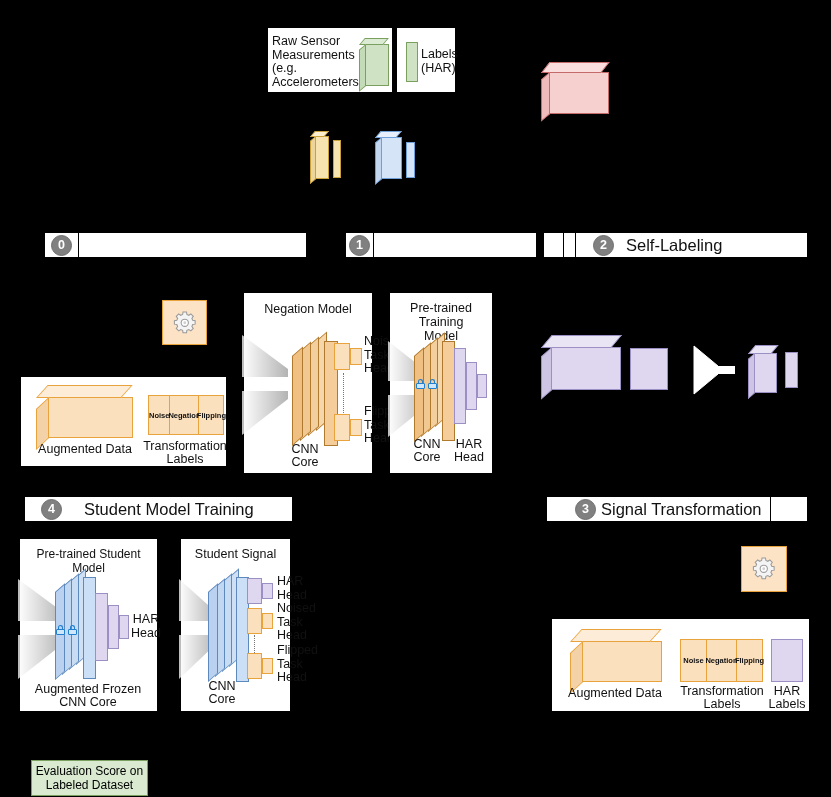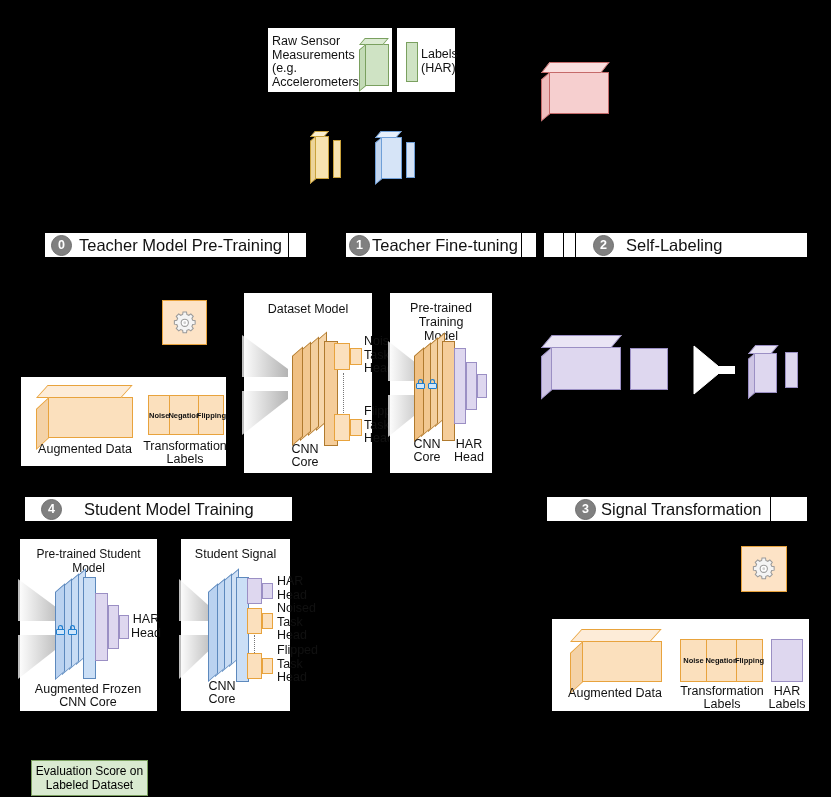--- a/index.html
+++ b/index.html
@@ -103,28 +103,26 @@
                 transform:skewX(-40deg);transform-origin:bottom left;"></div>
     <div class="face side" style="left:0px;top:6px;width:7px;height:42px;background:#c3d6ef;border:1px solid #6f9fd8;
                 transform:skewY(-40deg);transform-origin:top right;"></div>
   </div>
   <div class="plate" style="left:31px;top:11px;width:9px;height:36px;background:#d6e4f7;border:1px solid #6f9fd8;"></div>
 </div>
 
 <div class="banner" style="left:44px;top:232px;width:263px;">
   <div class="seg" style="display:flex;align-items:center;gap:7px;padding:0 6px;">
     <div class="badge">0</div>
-    <div class="bantxt">Teacher Model Pre-Training</div>
   </div>
 </div>
 
 <div class="banner" style="left:345px;top:232px;width:192px;">
   <div class="seg" style="display:flex;align-items:center;gap:2px;padding:0 3px;">
     <div class="badge">1</div>
-    <div class="bantxt">Teacher Fine-tuning</div>
   </div>
 </div>
 
 <div class="banner" style="left:543px;top:232px;width:265px;">
   <div class="seg" style="width:20px;"></div>
   <div class="seg" style="width:12px;"></div>
   <div style="display:flex;align-items:center;gap:12px;padding-left:17px;">
     <div class="badge">2</div>
     <div class="bantxt">Self-Labeling</div>
   </div>
@@ -159,21 +157,21 @@
     <div class="tiny" style="width:25px;height:40px;background:#fbe0bd;border:1px solid #e8a33d;border-left:none;box-sizing:border-box;
                 display:flex;align-items:center;justify-content:center;">Flipping</div>
   </div>
   <div class="cap" style="left:122px;top:63px;width:84px;">
     <div>Transformation</div>
     <div>Labels</div>
   </div>
 </div>
 
 <div class="panel" style="left:243px;top:292px;width:130px;height:182px;">
-  <div class="ptitle" style="top:9px;">Dataset Model</div>
+  <div class="ptitle" style="top:9px;">Negation Model</div>
 
   <svg class="cone" style="left:-2px;top:42px;" width="52" height="100" viewBox="0 0 52 100">
     <defs>
       <linearGradient id="g1" x1="0" y1="0" x2="1" y2="0">
         <stop offset="0" stop-color="#ffffff"></stop>
           <stop offset="1" stop-color="#9a9a9a"></stop>
       </linearGradient>
     </defs>
     <polygon points="0,0 46,34 46,42 0,42" fill="url(#g1)" opacity="0.75"></polygon>
     <polygon points="0,100 46,64 46,56 0,56" fill="url(#g1)" opacity="0.75"></polygon>

